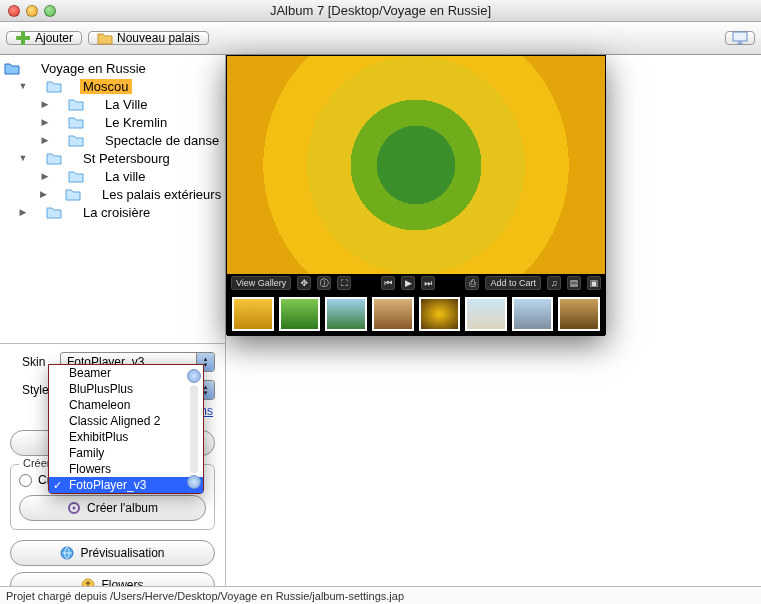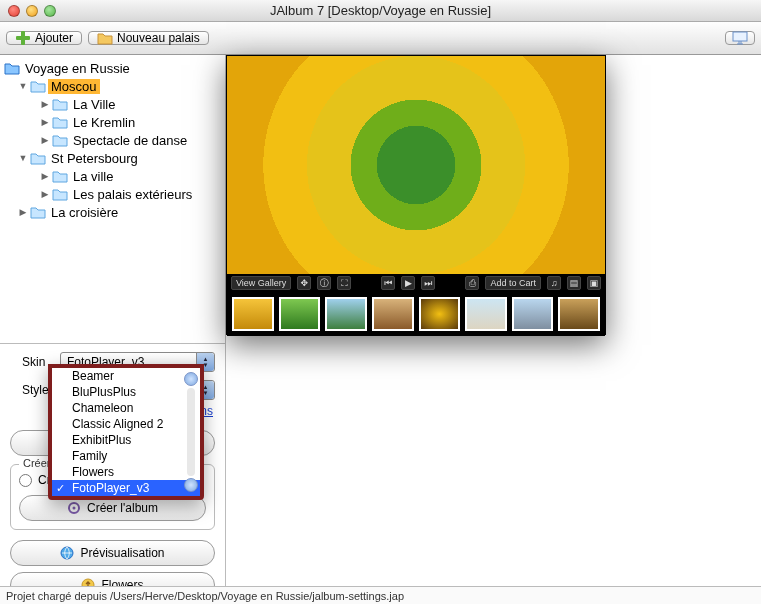--- a/index.html
+++ b/index.html
@@ -14,21 +14,21 @@
   .title { position: absolute; left: 0; right: 0; text-align: center; font-size: 13px; color: #222; pointer-events: none; }
   
   .toolbar { height: 33px; background: linear-gradient(#fefefe,#e2e2e2); border-bottom: 1px solid #999; display: flex; align-items: center; padding: 0 6px; gap: 6px; }
   .tbtn { display: inline-flex; align-items: center; gap: 4px; height: 14px; padding: 0 8px; border: 1px solid #9a9a9a; border-radius: 4px; background: linear-gradient(#fff,#e6e6e6); font-size: 12px; cursor: pointer; }
   .tbtn .ic { width: 16px; height: 16px; display: inline-flex; align-items: center; justify-content: center; }
   .spacer { flex: 1; }
   
   .main { display: flex; height: 549px; position: relative; }
   .sidebar { width: 226px; border-right: 1px solid #bbb; display: flex; flex-direction: column; background: #fff; }
   .tree { flex: 1; padding: 4px 2px 4px 4px; overflow-y: auto; font-size: 13px; }
-  .node { display: flex; align-items: center; height: 18px; white-space: nowrap; gap: 2px; }
+  .node { display: flex; align-items: center; height: 18px; white-space: nowrap; gap: 18px; }
   .tw { width: 10px; text-align: center; color: #666; font-size: 9px; cursor: pointer; }
   .fld { width: 16px; height: 14px; display: inline-flex; align-items: center; justify-content: center; }
   .lbl { padding: 0 3px; }
   .sel { background: #ffb733; }
   .d1 { padding-left: 14px; }
   .d2 { padding-left: 36px; }
   
   .panel { padding: 8px 10px 6px 22px; }
   .row { display: flex; align-items: center; gap: 6px; margin-bottom: 8px; position: relative; }
   .row label { width: 32px; font-size: 12px; }
@@ -41,21 +41,21 @@
   .radio-row { display: flex; align-items: center; gap: 6px; margin-bottom: 8px; font-size: 12px; }
   .radio { width: 13px; height: 13px; border: 1px solid #777; border-radius: 50%; display: inline-flex; align-items: center; justify-content: center; background: #fff; }
   .radio.on::after { content: ""; width: 7px; height: 7px; border-radius: 50%; background: radial-gradient(#6aa0ff,#2a5fd0); }
   
   .bigbtn { display: flex; align-items: center; justify-content: center; gap: 6px; height: 26px; margin: 4px 10px 6px 10px; border: 1px solid #9a9a9a; border-radius: 13px; background: linear-gradient(#fff,#e6e6e6); font-size: 12px; cursor: pointer; }
   .btnrow { display: flex; gap: 8px; margin: 0 10px 8px 10px; }
   .btnrow .bigbtn { flex: 1; margin: 0; }
   
   .status { position: absolute; left: 0; right: 0; bottom: 0; height: 18px; background: #fafafa; border-top: 1px solid #bbb; font-size: 11px; color: #333; display: flex; align-items: center; padding: 0 6px; }
   
-  .dropdown { position: absolute; left: 48px; top: 0px; width: 156px; background: #fff; border: 4px solid #7f1d1d; border-radius: 0 0 4px 4px; box-shadow: 0 6px 18px rgba(0,0,0,.35); z-index: 50; }
+  .dropdown { position: absolute; left: 48px; top: 0px; width: 156px; background: #fff; border: 1px solid #7f1d1d; border-radius: 0 0 4px 4px; box-shadow: 0 6px 18px rgba(0,0,0,.35); z-index: 50; }
   .dropdown .opt { height: 16px; padding: 0 8px 0 20px; font-size: 12px; display: flex; align-items: center; position: relative; cursor: pointer; }
   .dropdown .opt.selopt { background: #2a63ff; color: #fff; }
   .dropdown .opt .chk { position: absolute; left: 4px; font-size: 11px; }
   .dropdown .sb { position: absolute; right: 2px; top: 4px; bottom: 4px; width: 14px; }
   .dropdown .sb .cap { width: 14px; height: 14px; border-radius: 7px; background: radial-gradient(#cfe3ff,#7ea8e0); border: 1px solid #7a94c8; }
   .dropdown .sb .track { position: absolute; top: 16px; bottom: 16px; left: 3px; width: 8px; background: #e8e8e8; border-radius: 4px; }
   
   .preview { position: absolute; left: 226px; top: 0px; width: 380px; height: 280px; background: #111; box-shadow: 0 10px 30px rgba(0,0,0,.55); border: 1px solid #000; z-index: 40; }
   .preview .img { width: 100%; height: 218px; background:
      radial-gradient(circle at 50% 50%, #3b8f2a 0 18%, #6fae1a 18% 30%, #e5c31a 30% 50%, #f2bf12 50% 70%, #e3a509 70% 100%);

